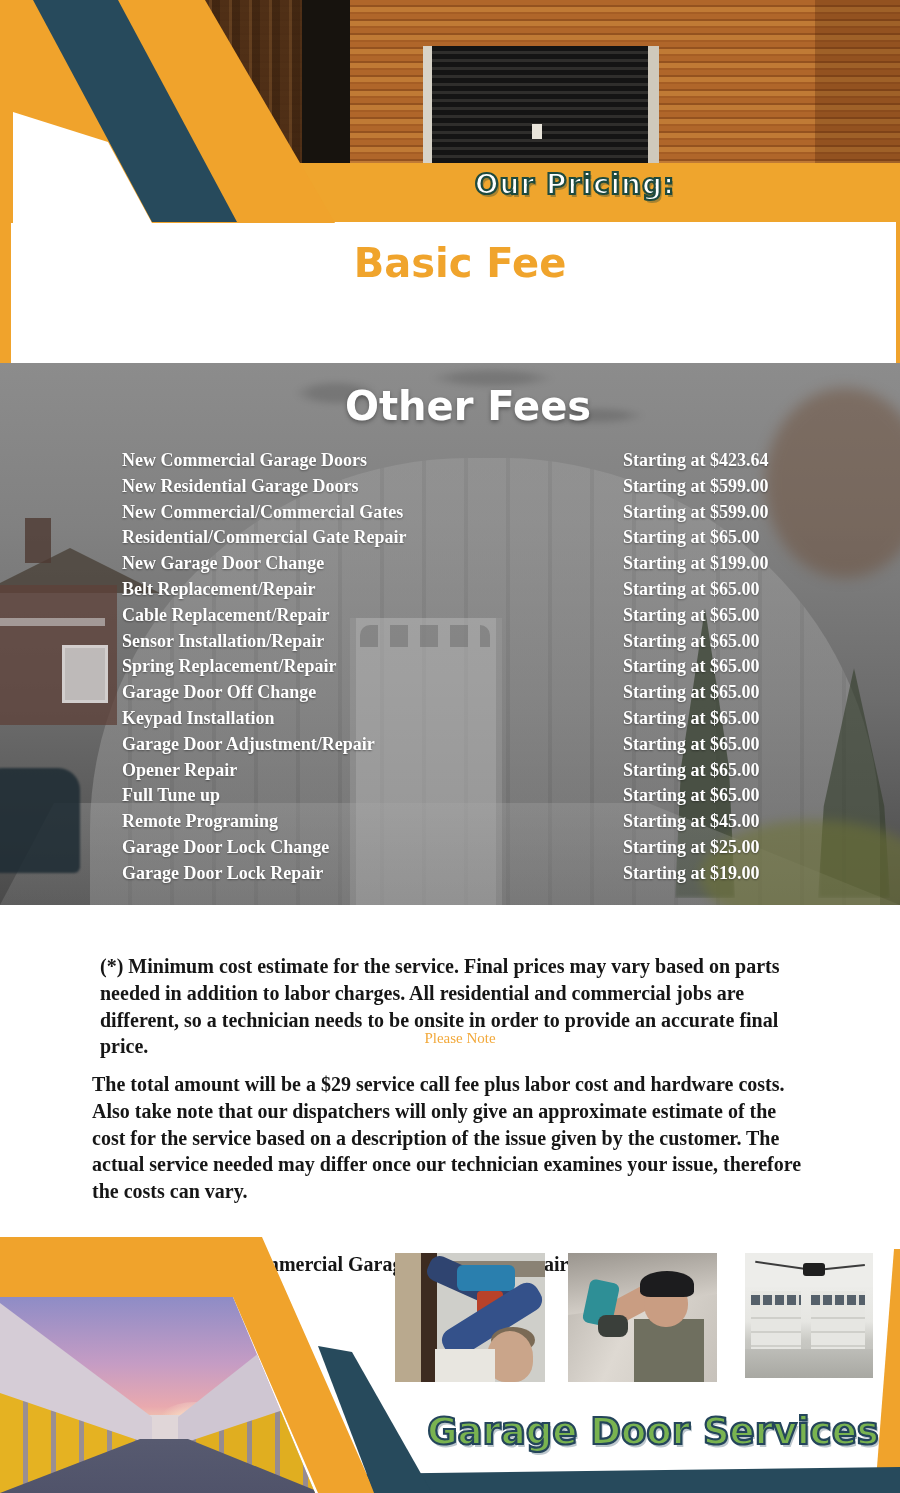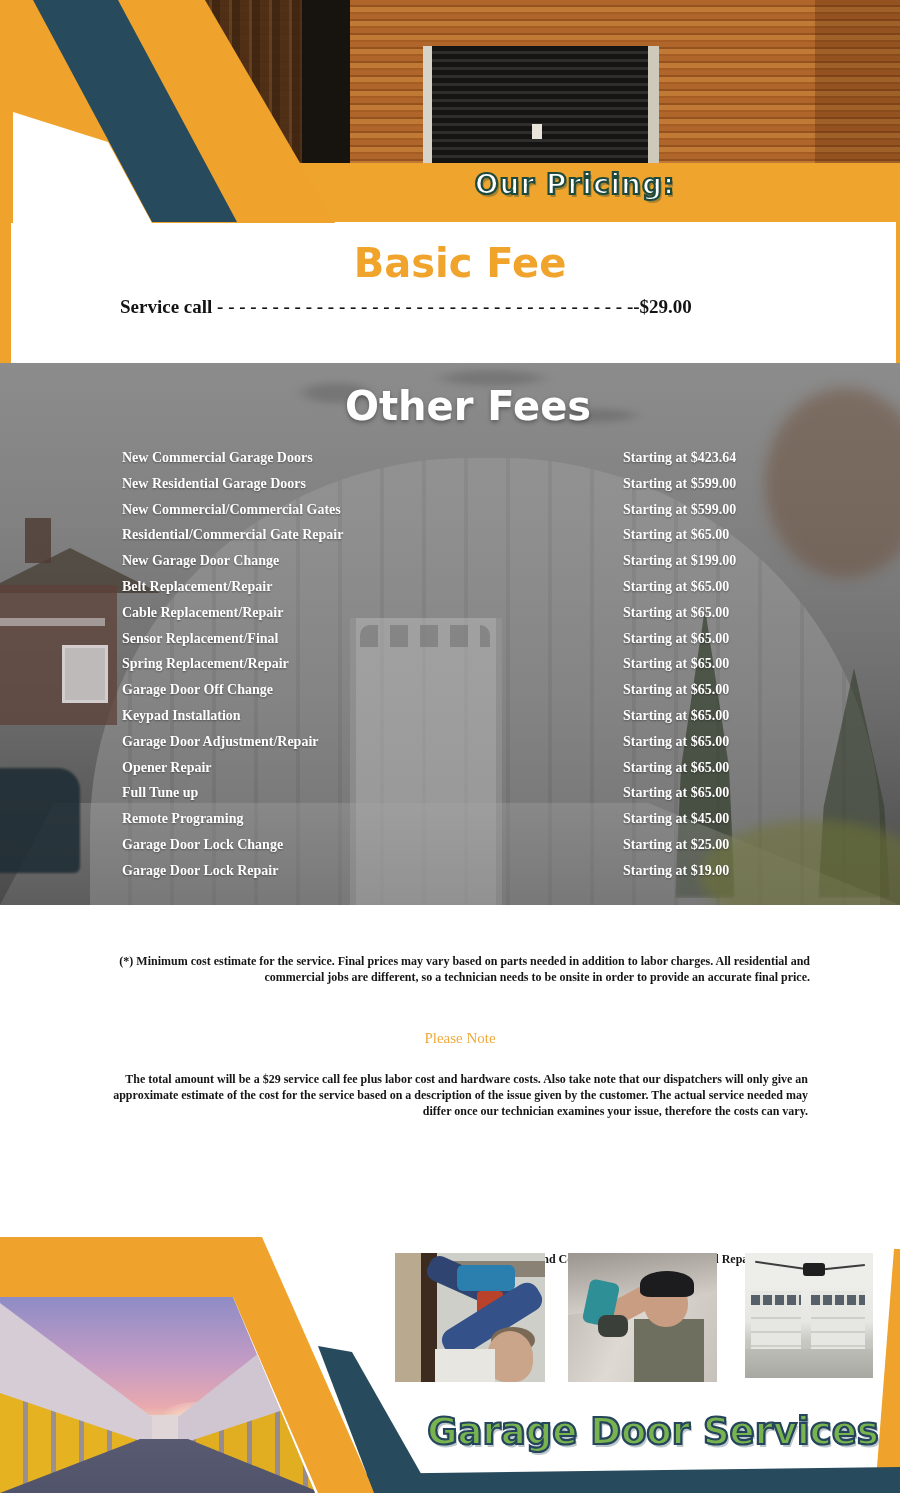--- a/index.html
+++ b/index.html
@@ -73,26 +73,26 @@
   .gray-section .pine-b{left:818px;top:305px;width:72px;height:230px;background:#323d2a;opacity:.6;
     clip-path:polygon(50% 0,92% 60%,100% 100%,0 100%,8% 60%);filter:blur(2px);}
   .gray-section .bush{right:-30px;bottom:-25px;width:230px;height:110px;border-radius:50%;
     background:#6f7434;opacity:.55;filter:blur(6px);}
   .other-fees-title{
     left:18px;top:383px;width:900px;text-align:center;
     font-family:"DejaVu Sans", sans-serif;font-weight:800;font-size:40px;color:#ffffff;
     text-shadow:0 2px 4px rgba(0,0,0,.35);}
   .fees-list{left:122px;top:450px;width:760px;}
   .fee-row{position:relative;height:25.8px;}
-  .fee-name,.fee-price{position:absolute;top:0;font-size:14px;font-weight:700;color:#ffffff;
+  .fee-name,.fee-price{position:absolute;top:0;font-size:18px;font-weight:700;color:#ffffff;
     text-shadow:0 1px 2px rgba(0,0,0,.4);white-space:nowrap;}
   .fee-name{left:0;}
   .fee-price{left:501px;}
   
-  .para{color:#161616;font-weight:700;font-size:12px;line-height:1.34;text-align:right;}
+  .para{color:#161616;font-weight:700;font-size:20px;line-height:1.34;text-align:left;}
   .disclaimer{left:100px;top:953px;width:710px;}
   .note-heading{width:880px;left:20px;text-align:center;font-size:15px;color:#F2A93B;font-weight:400;}
   .please-note{top:1030px;}
   .please-note-text{left:92px;top:1071px;width:716px;}
   .warranty-heading{top:1163px;}
   .warranty-text{left:100px;top:1203px;width:710px;margin-top:48px;}
   
   .stripe-right-bottom{background:#F0A32C;clip-path:polygon(894px 1249px,900px 1249px,900px 1480px,876px 1480px);}
   .bottom-teal-band{background:#274A5C;clip-path:polygon(352px 1474px,900px 1467px,900px 1493px,352px 1493px);}
   .storage-photo{left:0;top:1297px;width:322px;height:196px;
@@ -176,23 +176,20 @@
   <div class="abs pricing-band"></div>
   <div class="abs pricing-title">Our Pricing:</div>
 
   <div class="abs shape orange-tl"></div>
   <div class="abs shape wedge-white"></div>
   <div class="abs shape teal-tl"></div>
   <div class="abs strip-left"></div>
   <div class="abs sliver-right"></div>
 
   <div class="abs basic-fee-title">Basic Fee</div>
-  <div class="abs service-line">
-    <span>Service call </span><span>- - - - - - -  - - - - - -  - - - - - -  - - - - - - - - - - - - - - - - - - -</span><span>-$29.00</span>
-  </div>
 
   <div class="abs gray-section">
     <div class="abs quonset"></div>
     <div class="abs g-door"></div>
     <div class="abs g-windows"></div>
     <div class="abs roof"></div>
     <div class="abs chimney"></div>
     <div class="abs house"></div>
     <div class="abs eave"></div>
     <div class="abs window"></div>
@@ -236,21 +233,21 @@
         <span class="fee-name">Belt Replacement/Repair</span>
         <span class="fee-price">Starting at $65.00</span>
       </div>
 
       <div class="fee-row">
         <span class="fee-name">Cable Replacement/Repair</span>
         <span class="fee-price">Starting at $65.00</span>
       </div>
 
       <div class="fee-row">
-        <span class="fee-name">Sensor Replacement/Final</span>
+        <span class="fee-name">Sensor Installation/Repair</span>
         <span class="fee-price">Starting at $65.00</span>
       </div>
 
       <div class="fee-row">
         <span class="fee-name">Spring Replacement/Repair</span>
         <span class="fee-price">Starting at $65.00</span>
       </div>
 
       <div class="fee-row">
         <span class="fee-name">Garage Door Off Change</span>

